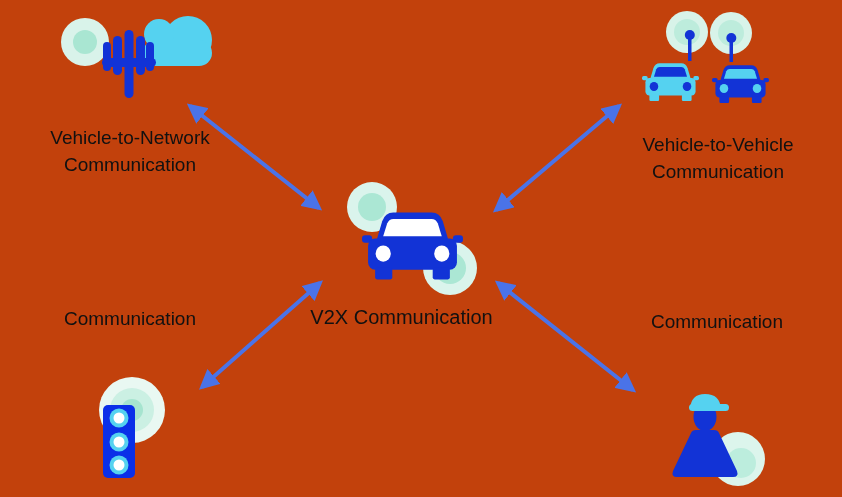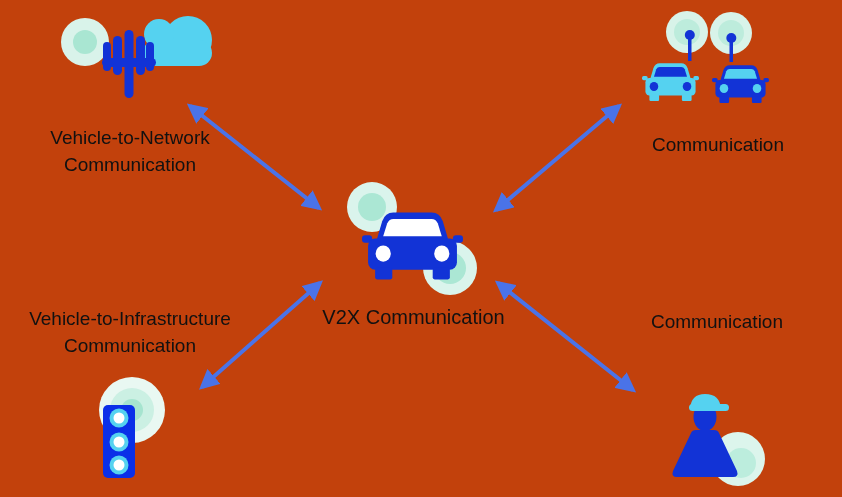--- a/index.html
+++ b/index.html
@@ -137,29 +137,29 @@
       </g>
     </svg>
   </div>
 
   <div class="label" style="left:15px;top:124px;width:230px">
     <div>Vehicle-to-Network</div>
     <div>Communication</div>
   </div>
 
   <div class="label" style="left:603px;top:131px;width:230px">
+    <div>Vehicle-to-Vehicle</div>
     <div>Communication</div>
   </div>
 
   <div class="label" style="left:5px;top:305px;width:250px">
-    <div>Vehicle-to-Infrastructure</div>
     <div>Communication</div>
   </div>
 
   <div class="label" style="left:602px;top:308px;width:230px">
     <div>Communication</div>
   </div>
 
-  <div class="label label-center" style="left:311px;top:303px;width:205px">
+  <div class="label label-center" style="left:299px;top:303px;width:205px">
     <div>V2X Communication</div>
   </div>
 
 </div>
 
 </body></html>

